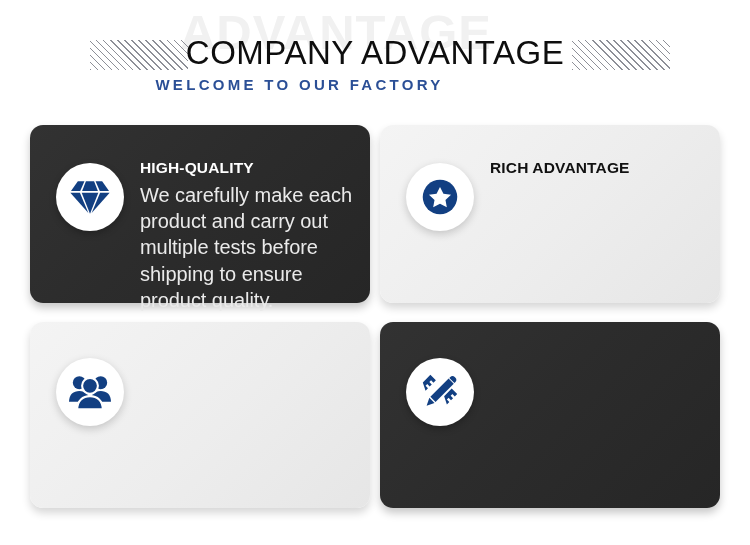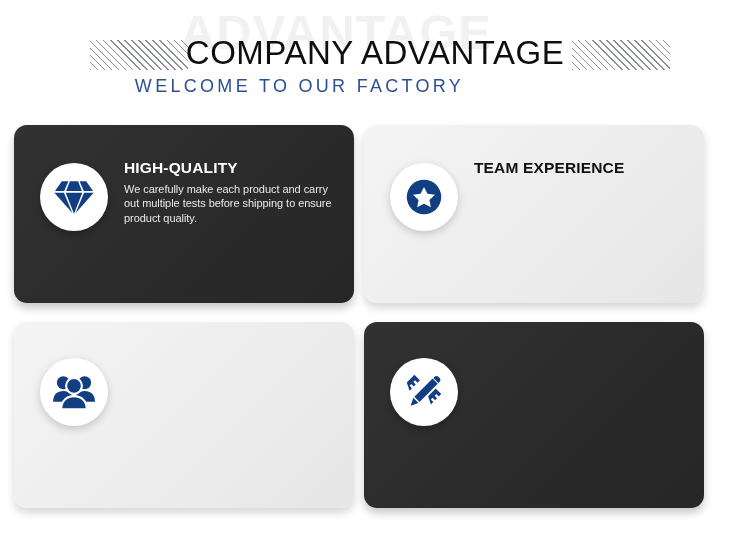--- a/index.html
+++ b/index.html
@@ -34,42 +34,42 @@
     font-weight:400;
     letter-spacing:0.5px;
     color:#0e0e0e;
     line-height:1.1;
     white-space:nowrap;
   }
 
   .subtitle{
     position:absolute; left:0; top:76px; width:599px;
     text-align:center;
-    font-size:18px;
-    font-weight:400;
+    font-size:15px;
+    font-weight:700;
     letter-spacing:3.3px;
     color:#2b4f96;
     white-space:nowrap;
   }
 
   .hatch{
     position:absolute; top:40px; height:30px; width:98px;
     background-image:repeating-linear-gradient(
         45deg,
         #8d8f97 0px, #8d8f97 1.1px,
         rgba(255,255,255,0) 1.1px, rgba(255,255,255,0) 5px
     );
   }
   .hatch-left{ left:90px; }
   .hatch-right{ left:572px; }
 
   
   .grid{
     position:absolute;
-    left:14px; top:125px;
+    left:30px; top:125px;
     width:690px; height:383px;
     display:grid;
     grid-template-columns:340px 340px;
     grid-template-rows:178px 186px;
     column-gap:10px;
     row-gap:19px;
   }
 
   .card{
     position:relative;
@@ -107,21 +107,21 @@
   .card-text{ margin-left:16px; padding-top:12px; max-width:232px; }
 
   .card-title{
     font-size:15.5px;
     font-weight:700;
     letter-spacing:0.15px;
     line-height:1.2;
     margin-bottom:4px;
   }
   .card-body{
-    font-size:11px;
+    font-size:20px;
     font-weight:400;
     line-height:1.32;
     letter-spacing:-0.05px;
   }
   .card-dark .card-title{ color:#ffffff; }
   .card-dark .card-body{ color:#eaeaea; }
   .card-light .card-title{ color:#111111; }
   .card-light .card-body{ color:#1d1d1d; }
 
   
@@ -168,21 +168,21 @@
     </div>
 
     <div class="card card-light">
       <div class="icon-wrap">
         <svg width="48" height="48" viewBox="0 0 64 64" aria-hidden="true">
           <circle cx="32" cy="32" r="23" fill="#123F82"></circle>
           <path fill="#ffffff" d="M32 18.5 l4.6 9.0 10.1 1.4 -7.4 7.0 1.8 9.9 -9.1 -4.8 -9.1 4.8 1.8 -9.9 -7.4 -7.0 10.1 -1.4 Z"></path>
         </svg>
       </div>
       <div class="card-text">
-        <div class="card-title">TEAM EXPERIENCE</div>
+        <div class="card-title">RICH ADVANTAGE</div>
       </div>
     </div>
 
     <div class="card card-light row2">
       <div class="icon-wrap">
         <svg width="44" height="40" viewBox="0 0 64 58" aria-hidden="true">
           <g fill="#123F82">
             <circle cx="16.5" cy="15.5" r="9.5"></circle>
             <path d="M1.5 43 C1.5 32.5 8.0 27.5 16.5 27.5 C25.0 27.5 31.5 32.5 31.5 43 Z"></path>
             <circle cx="47.5" cy="15.5" r="9.5"></circle>

